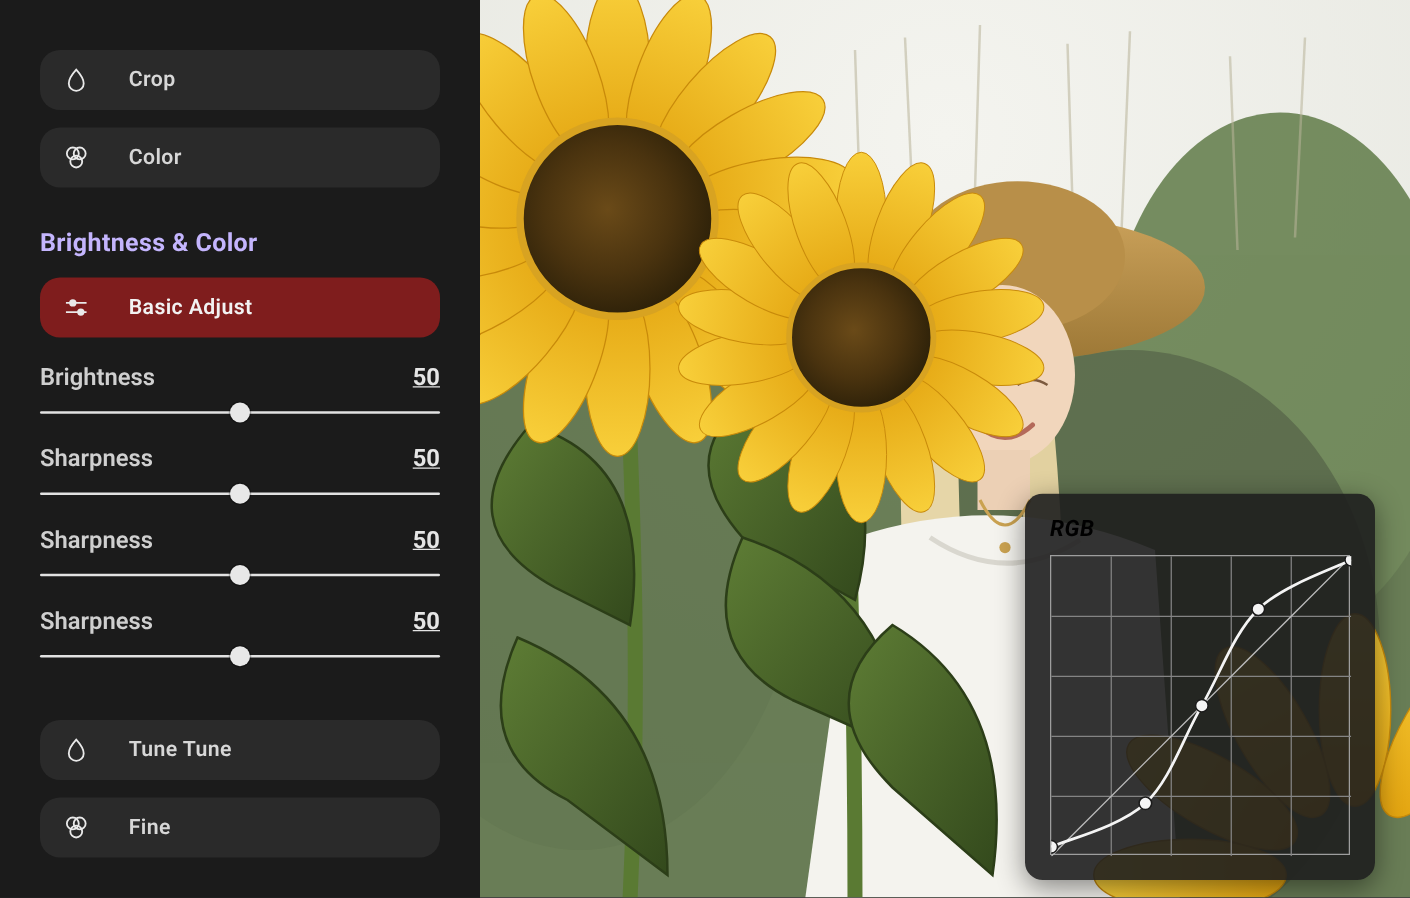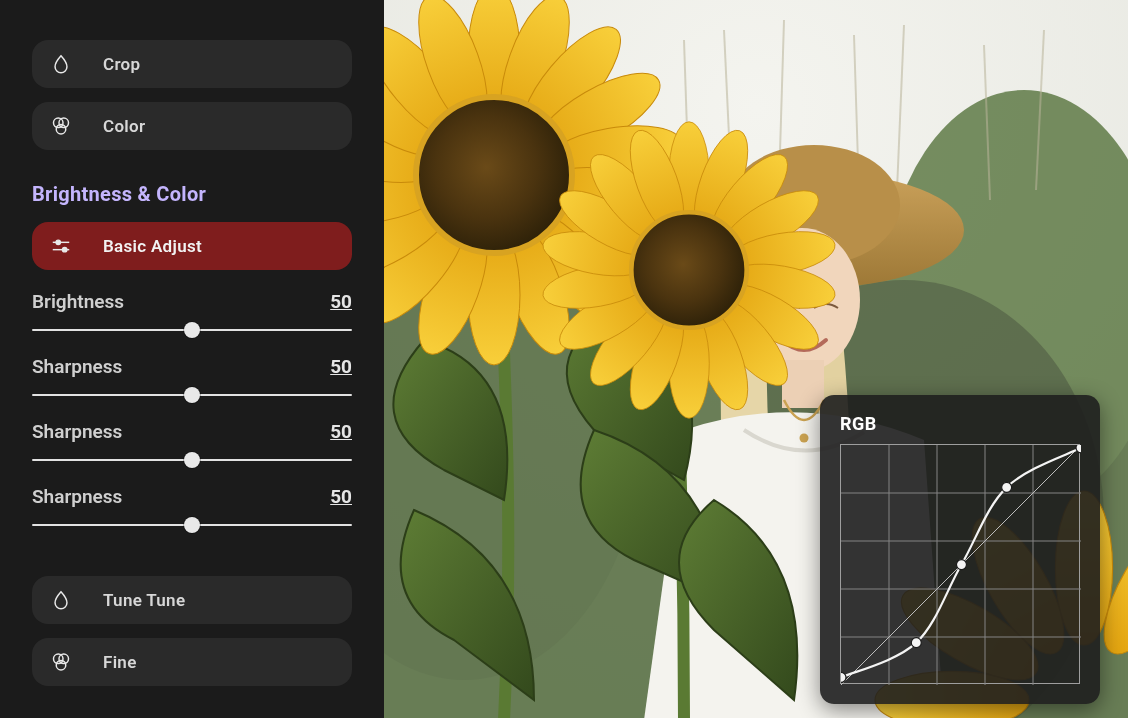--- a/index.html
+++ b/index.html
@@ -78,21 +78,22 @@
   
   .curves {
     position: absolute;
     right: 28px;
     bottom: 14px;
     width: 280px;
     background: rgba(30,30,30,0.9);
     border-radius: 14px;
     padding: 18px 20px 20px 20px;
     box-shadow: 0 6px 22px rgba(0,0,0,0.45);
-    color: #ffffff;
+    color: #000000;
+    font-style: italic;
   }
   .curves-title { font-size: 18px; font-weight: 700; letter-spacing: 0.5px; margin-bottom: 10px; }
   .curves-plot {
     position: relative;
     width: 240px; height: 240px;
     border: 1px solid #9e9e9e;
   }
   .curves-plot .grid line { stroke:#848484; stroke-width:1; }
   .curves-plot .diag { stroke:#bcbcbc; stroke-width:1; }
   .curves-plot .curve { stroke:#f4f4f4; stroke-width:2.2; fill:none; }

